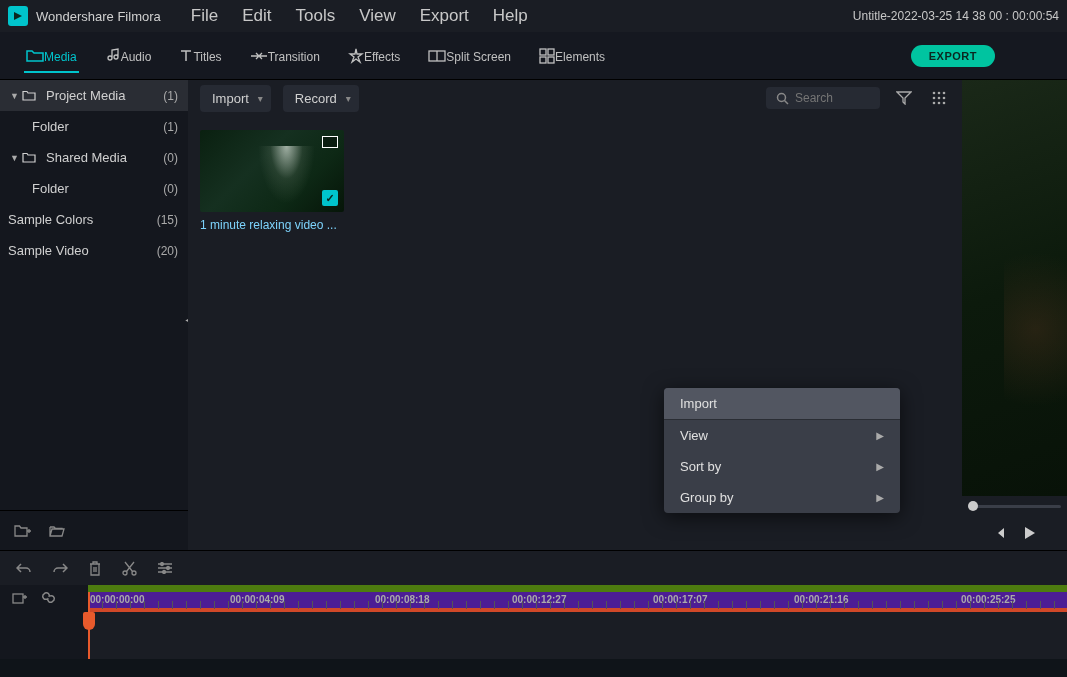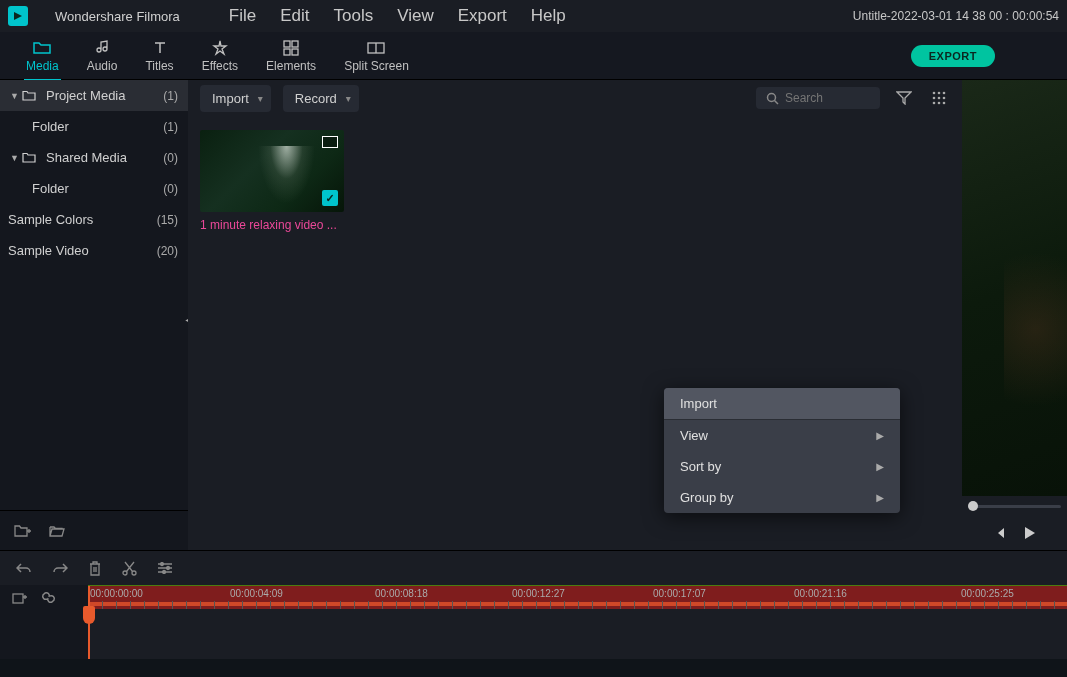--- a/index.html
+++ b/index.html
@@ -1,28 +1,28 @@
 <!DOCTYPE html>
 <html><head>
 <meta charset="utf-8">
 <style>
 * { margin: 0; padding: 0; box-sizing: border-box; font-family: -apple-system, BlinkMacSystemFont, "Segoe UI", sans-serif; }
 body { background: #0f1419; color: #d0d0d0; width: 1067px; height: 677px; overflow: hidden; font-size: 13px; }
 
 
-.titlebar { height: 32px; background: #1a1d24; display: flex; align-items: center; padding: 0 8px; gap: 19px; }
+.titlebar { height: 32px; background: #1a1d24; display: flex; align-items: center; padding: 0 8px; }
 .app-icon { width: 20px; height: 20px; background: #00c4cc; border-radius: 3px; margin-right: 8px; display:flex; align-items:center; justify-content:center;}
 .app-title { font-size: 13px; color: #d0d0d0; margin-right: 20px; }
 .menubar { display: flex; gap: 4px; }
 .menu-item { padding: 2px 10px; font-size: 17px; color: #c8c8c8; cursor: pointer; }
 .doc-title { margin-left: auto; font-size: 12px; color: #c8c8c8; }
 
 
 .main-toolbar { height: 48px; background: #151820; display: flex; align-items: center; padding: 0 12px; border-bottom: 1px solid #000; }
-.tool-tab { display: flex; flex-direction: column; align-items: center; padding: 4px 14px; cursor: pointer; color: #c0c0c0; position: relative; }
+.tool-tab { display: flex; flex-direction: row; align-items: center; padding: 4px 14px; cursor: pointer; color: #c0c0c0; position: relative; }
 .tool-tab.active { color: #00c4cc; }
 .tool-tab.active::after { content:""; position:absolute; bottom:-4px; left:12px; right:12px; height:2px; background:#00c4cc;}
 .tool-tab .ticon { height: 18px; display:flex; align-items:center; justify-content:center; }
 .tool-tab .tlabel { font-size: 12px; margin-top: 2px; }
 .export-btn { margin-left: auto; background: #00c4a0; color: #0a2820; border: none; border-radius: 14px; padding: 5px 18px; font-size: 11px; font-weight: 600; cursor: pointer; letter-spacing: 0.5px; margin-right:60px;}
 
 
 .content-row { display: flex; height: 470px; }
 
 
@@ -38,31 +38,31 @@
 .side-item.noicon { padding-left: 8px; }
 .sidebar-bottom { height: 40px; border-top: 1px solid #000; display: flex; align-items: center; gap: 18px; padding: 0 14px; }
 .sidebar-bottom .sicon { color: #888; cursor: pointer; }
 .collapse-handle { position: absolute; right: -6px; top: 230px; width: 10px; height: 18px; display:flex; align-items:center; justify-content:center; color:#aaa; font-size:10px;}
 
 
 .media-panel { flex: 1; background: #1a1d24; display: flex; flex-direction: column; position:relative; }
 .media-topbar { height: 36px; display: flex; align-items: center; padding: 8px 12px; gap: 12px; }
 .dropdown { background: #262a33; border: none; color: #d0d0d0; padding: 6px 22px 6px 12px; border-radius: 4px; font-size: 13px; cursor: pointer; position: relative; display:inline-flex; align-items:center;}
 .dropdown::after { content: "▾"; position: absolute; right: 8px; color: #888; font-size: 10px; }
-.search-box { margin-left: auto; background: #262a33; border-radius: 4px; display: flex; align-items: center; padding: 4px 10px; width: 124px; }
+.search-box { margin-left: auto; background: #262a33; border-radius: 4px; display: flex; align-items: center; padding: 4px 10px; width: 114px; }
 .search-box input { background: transparent; border: none; color: #aaa; font-size: 12px; outline: none; width: 70px; margin-left:6px;}
 .topbar-icon { color: #aaa; cursor: pointer; padding: 4px; }
 
 .media-grid { flex: 1; padding: 14px 12px; display: flex; flex-wrap: wrap; align-content: flex-start; gap: 14px; position:relative;}
 .media-item { width: 144px; cursor: pointer; }
 .thumb { width: 144px; height: 82px; background: linear-gradient(135deg, #0a2010 0%, #153020 40%, #0d2815 70%, #061508 100%); border-radius: 2px; position: relative; overflow:hidden;}
 .thumb::before { content:""; position:absolute; top:20%; left:40%; width:40%; height:70%; background: radial-gradient(ellipse at top, rgba(220,230,220,0.7), rgba(120,140,120,0.2) 40%, transparent 70%);}
 .thumb .overlay-icon { position: absolute; top: 6px; right: 6px; width: 16px; height: 12px; border: 1px solid #fff; background: rgba(0,0,0,0.3); }
 .thumb .check { position: absolute; bottom: 6px; right: 6px; width: 16px; height: 16px; background: #00c4cc; border-radius: 2px; display:flex; align-items:center; justify-content:center; color:#0a2820; font-size:11px; font-weight:bold;}
-.media-item .mname { font-size: 12px; color: #ec4899; margin-top: 6px; white-space: nowrap; overflow: hidden; text-overflow: ellipsis; }
+.media-item .mname { font-size: 12px; color: #7dd3fc; margin-top: 6px; white-space: nowrap; overflow: hidden; text-overflow: ellipsis; }
 
 
 .ctx-menu { position: absolute; left: 476px; top: 272px; width: 236px; background: #3a3e48; border-radius: 4px; box-shadow: 0 4px 20px rgba(0,0,0,0.6); overflow: hidden; z-index: 100; }
 .ctx-item { padding: 8px 16px; font-size: 13px; color: #e0e0e0; cursor: pointer; display: flex; align-items: center; }
 .ctx-item.header { background: #525661; font-weight: 500; }
 .ctx-item .submenu-arrow { margin-left: auto; font-size: 10px; color: #aaa; }
 .ctx-divider { height: 1px; background: #2a2d34; }
 
 
 .preview-panel { width: 105px; background: #0a0d12; display: flex; flex-direction: column; }
@@ -74,21 +74,21 @@
 .preview-controls { height: 34px; display: flex; align-items: center; justify-content: center; gap: 18px; background:#1a1d24;}
 .pctl { color: #ccc; cursor: pointer; font-size: 13px; }
 
 
 .timeline-area { background: #1a1d24; border-top: 1px solid #000; }
 .timeline-tools { height: 34px; display: flex; align-items: center; gap: 20px; padding: 0 16px; }
 .timeline-tools .ttool { color: #888; cursor: pointer; }
 .timeline-ruler-row { display: flex; height: 24px; }
 .timeline-side { width: 88px; display: flex; align-items: center; gap: 14px; padding: 0 12px; background:#14171e;}
 .timeline-side .ttool { color: #888; cursor: pointer; font-size:13px;}
-.ruler { flex: 1; position: relative; background: #7f1d1d; border-top:1px solid #4d7c0f;}
+.ruler { flex: 1; position: relative; background: #4c1d95; border-top:7px solid #4d7c0f;font-weight:bold;}
 .ruler-mark { position: absolute; top: 2px; font-size: 10px; color: #aaa; }
 .ruler::after { content:""; position:absolute; bottom:0; left:0; right:0; height:8px; background-image: repeating-linear-gradient(to right, #555 0, #555 1px, transparent 1px, transparent 14px);}
 .playhead-line { position:absolute; left:0; top:0; bottom:-50px; width:2px; background:#e85a2c; z-index:5;}
 .playhead-head { position:absolute; left:-5px; top:20px; width:12px; height:18px; background:#e85a2c; border-radius:2px 2px 6px 6px;}
 .ruler-select { position:absolute; left:0; top:16px; height:4px; width:100%; background:#d04828;}
 .timeline-tracks { height: 50px; display: flex; }
 .timeline-tracks .track-side { width: 88px; background:#14171e;}
 .timeline-tracks .track-body { flex: 1; background:#1a1d24;}
 
 svg { display: block; }
@@ -104,21 +104,21 @@
   </div>
   <div class="app-title">Wondershare Filmora</div>
   <div class="menubar">
     <div class="menu-item">File</div>
     <div class="menu-item">Edit</div>
     <div class="menu-item">Tools</div>
     <div class="menu-item">View</div>
     <div class="menu-item">Export</div>
     <div class="menu-item">Help</div>
   </div>
-  <div class="doc-title">Untitle-2022-03-01 14 38 00 : 00:00:54</div>
+  <div class="doc-title">Untitle-2022-03-25 14 38 00 : 00:00:54</div>
 </div>
 
 <div class="main-toolbar">
   <div class="tool-tab active">
     <span class="ticon">
         <svg width="18" height="14" viewBox="0 0 18 14" fill="none" stroke="#00c4cc" stroke-width="1.5">
           <path d="M1 3 L1 12 L17 12 L17 4 L8 4 L6 2 L1 2 Z"></path>
         </svg>
       </span>
     <span class="tlabel">Media</span>
@@ -134,45 +134,53 @@
   <div class="tool-tab">
     <span class="ticon">
         <svg width="14" height="14" viewBox="0 0 14 14" fill="none" stroke="#c0c0c0" stroke-width="1.5">
           <path d="M2 2 L12 2 M7 2 L7 12"></path>
         </svg>
       </span>
     <span class="tlabel">Titles</span>
   </div>
   <div class="tool-tab">
     <span class="ticon">
+        <svg width="18" height="12" viewBox="0 0 18 12" fill="none" stroke="#c0c0c0" stroke-width="1.3">
+          <path d="M1 6 L8 6 M6 3 L9 6 L6 9 M10 6 L17 6 M12 3 L9 6 L12 9"></path>
+        </svg>
+      </span>
+    <span class="tlabel">Transition</span>
+  </div>
+  <div class="tool-tab">
+    <span class="ticon">
         <svg width="16" height="16" viewBox="0 0 16 16" fill="none" stroke="#c0c0c0" stroke-width="1.3">
           <path d="M8 1 L9 6 L14 6 L10 9 L12 14 L8 11 L4 14 L6 9 L2 6 L7 6 Z"></path>
         </svg>
       </span>
     <span class="tlabel">Effects</span>
+  </div>
+  <div class="tool-tab">
+    <span class="ticon">
+        <svg width="18" height="12" viewBox="0 0 18 12" fill="none" stroke="#c0c0c0" stroke-width="1.3">
+          <rect x="1" y="1" width="16" height="10"></rect>
+          <path d="M9 1 L9 11"></path>
+        </svg>
+      </span>
+    <span class="tlabel">Split Screen</span>
   </div>
   <div class="tool-tab">
     <span class="ticon">
         <svg width="16" height="16" viewBox="0 0 16 16" fill="none" stroke="#c0c0c0" stroke-width="1.3">
           <rect x="1" y="1" width="6" height="6"></rect>
           <rect x="9" y="1" width="6" height="6"></rect>
           <rect x="1" y="9" width="6" height="6"></rect>
           <rect x="9" y="9" width="6" height="6"></rect>
         </svg>
       </span>
     <span class="tlabel">Elements</span>
-  </div>
-  <div class="tool-tab">
-    <span class="ticon">
-        <svg width="18" height="12" viewBox="0 0 18 12" fill="none" stroke="#c0c0c0" stroke-width="1.3">
-          <rect x="1" y="1" width="16" height="10"></rect>
-          <path d="M9 1 L9 11"></path>
-        </svg>
-      </span>
-    <span class="tlabel">Split Screen</span>
   </div>
   <button class="export-btn">EXPORT</button>
 </div>
 
 <div class="content-row">
 
   <div class="sidebar">
     <div class="sidebar-list">
       <div class="side-item selected">
         <span class="caret">▼</span>

